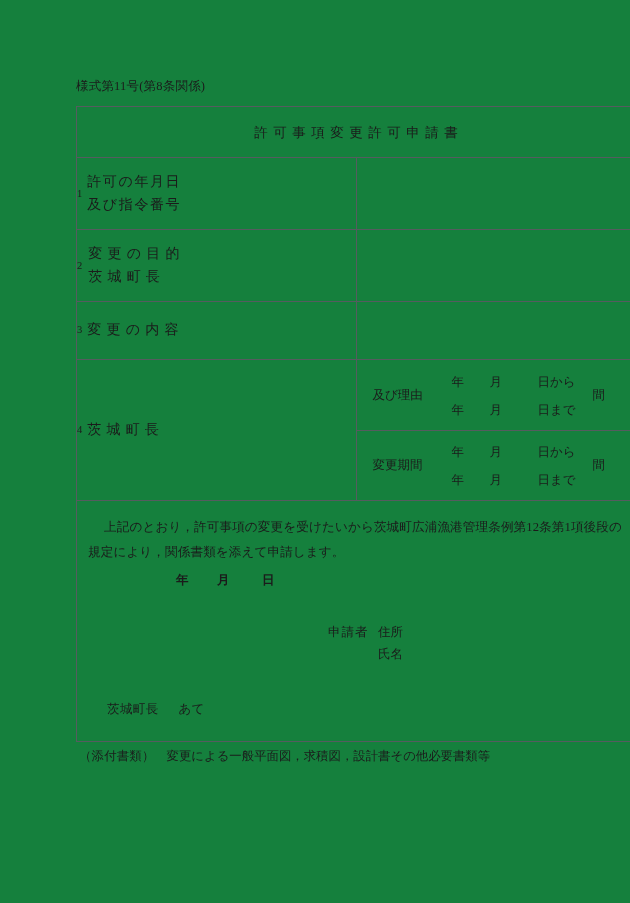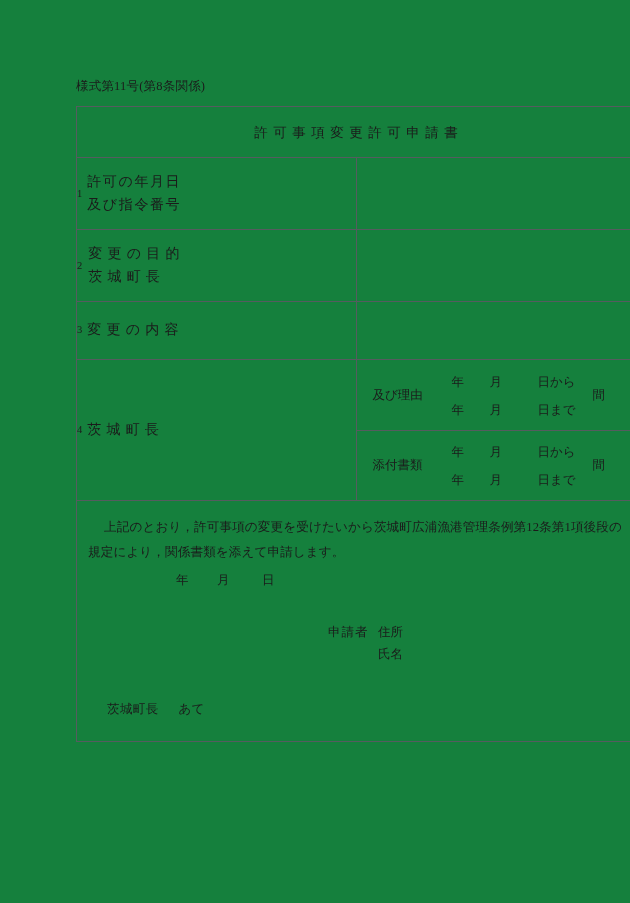--- a/index.html
+++ b/index.html
@@ -169,20 +169,21 @@
     text-align: justify;
     text-indent: 16px;
     letter-spacing: 0.1px;
   }
   .date-blank {
     position: absolute;
     left: 99px;
     top: 71px;
     font-size: 12.5px;
     white-space: nowrap;
+    font-weight: bold;
   }
   .date-blank .d-year { display: inline-block; width: 41px; }
   .date-blank .d-month { display: inline-block; width: 45px; }
 
   .applicant {
     position: absolute;
     left: 251px;
     top: 121px;
     line-height: 1.78;
     font-family: Liberation Mono, monospace;
@@ -294,21 +295,21 @@
                         <span class="u-year">年</span><span class="u-month">月</span><span class="u-day">日まで</span>
                       </span>
                     </span>
                     <span class="period-kan">間</span>
                   </div>
                 </td>
               </tr>
               <tr>
                 <td class="period-cell">
                   <div class="period-inner">
-                    <span class="period-label">添付書類</span>
+                    <span class="period-label">変更期間</span>
                     <span class="period-dates">
                       <span class="date-line">
                         <span class="u-year">年</span><span class="u-month">月</span><span class="u-day">日から</span>
                       </span>
                       <span class="date-line">
                         <span class="u-year">年</span><span class="u-month">月</span><span class="u-day">日まで</span>
                       </span>
                     </span>
                     <span class="period-kan">間</span>
                   </div>
@@ -339,14 +340,17 @@
 
             <div class="addressee">
               <span class="addressee-title">茨城町長</span><span class="addressee-suffix">あて</span>
             </div>
           </div>
         </td>
       </tr>
     </tbody>
   </table>
 
+  <div class="footnote">
+    <span class="footnote-label">（添付書類）</span><span class="footnote-text">変更による一般平面図，求積図，設計書その他必要書類等</span>
+  </div>
 
 </div>
 
 </body></html>

